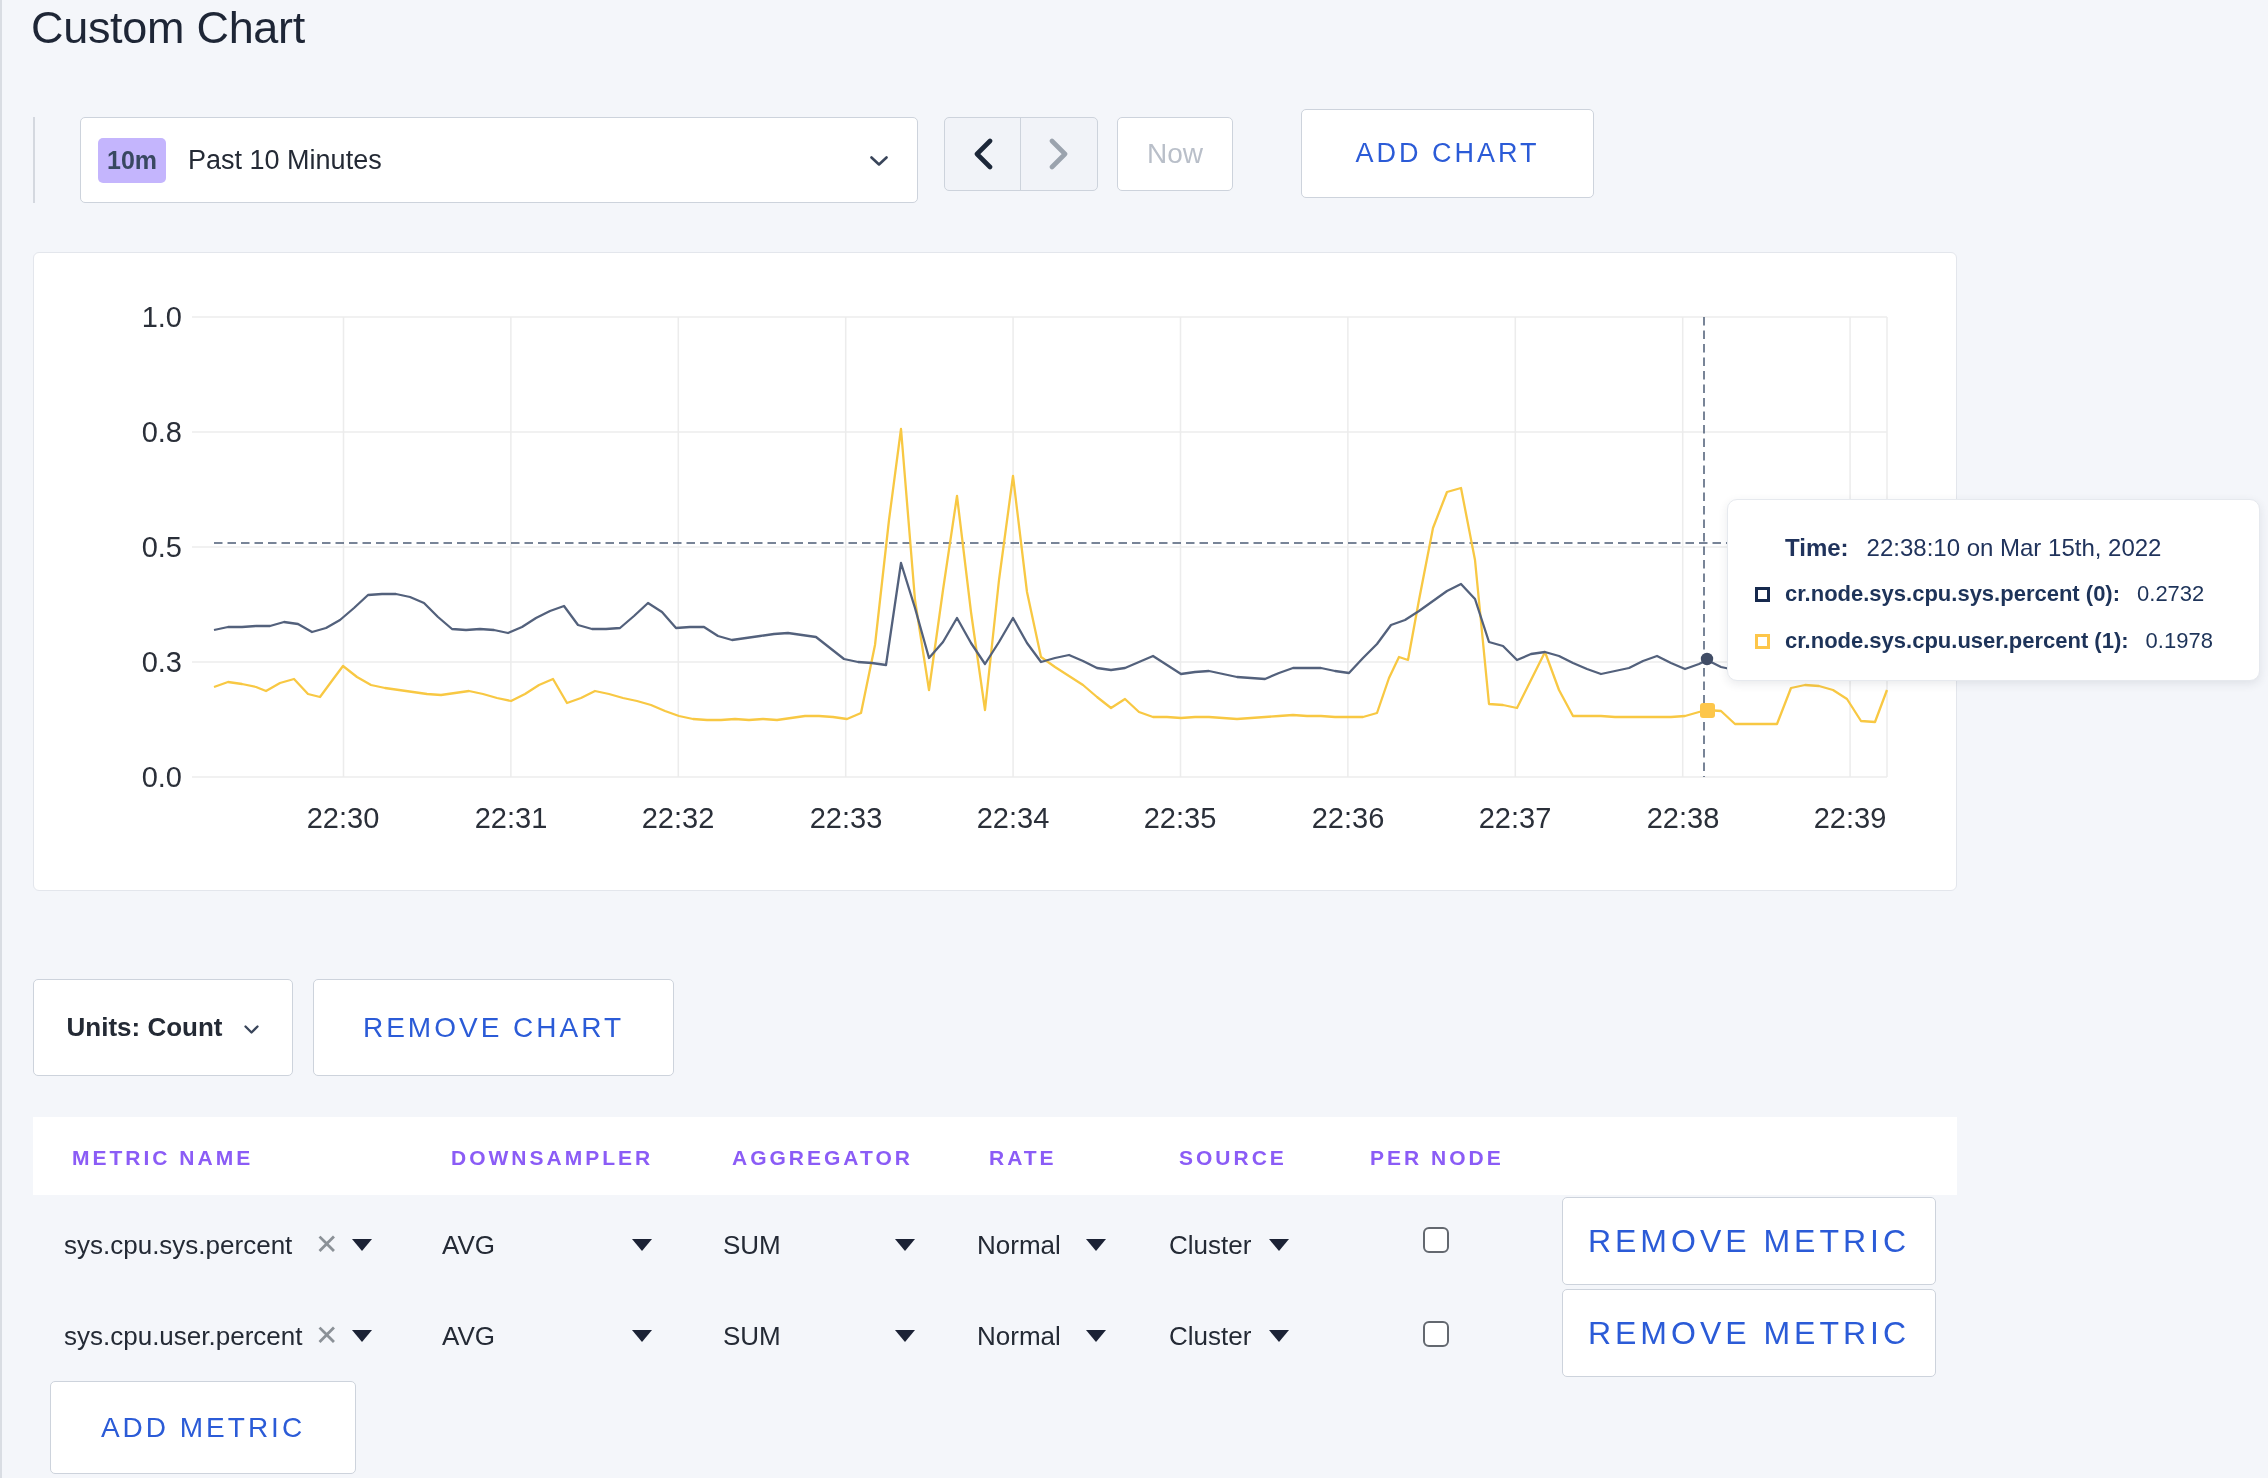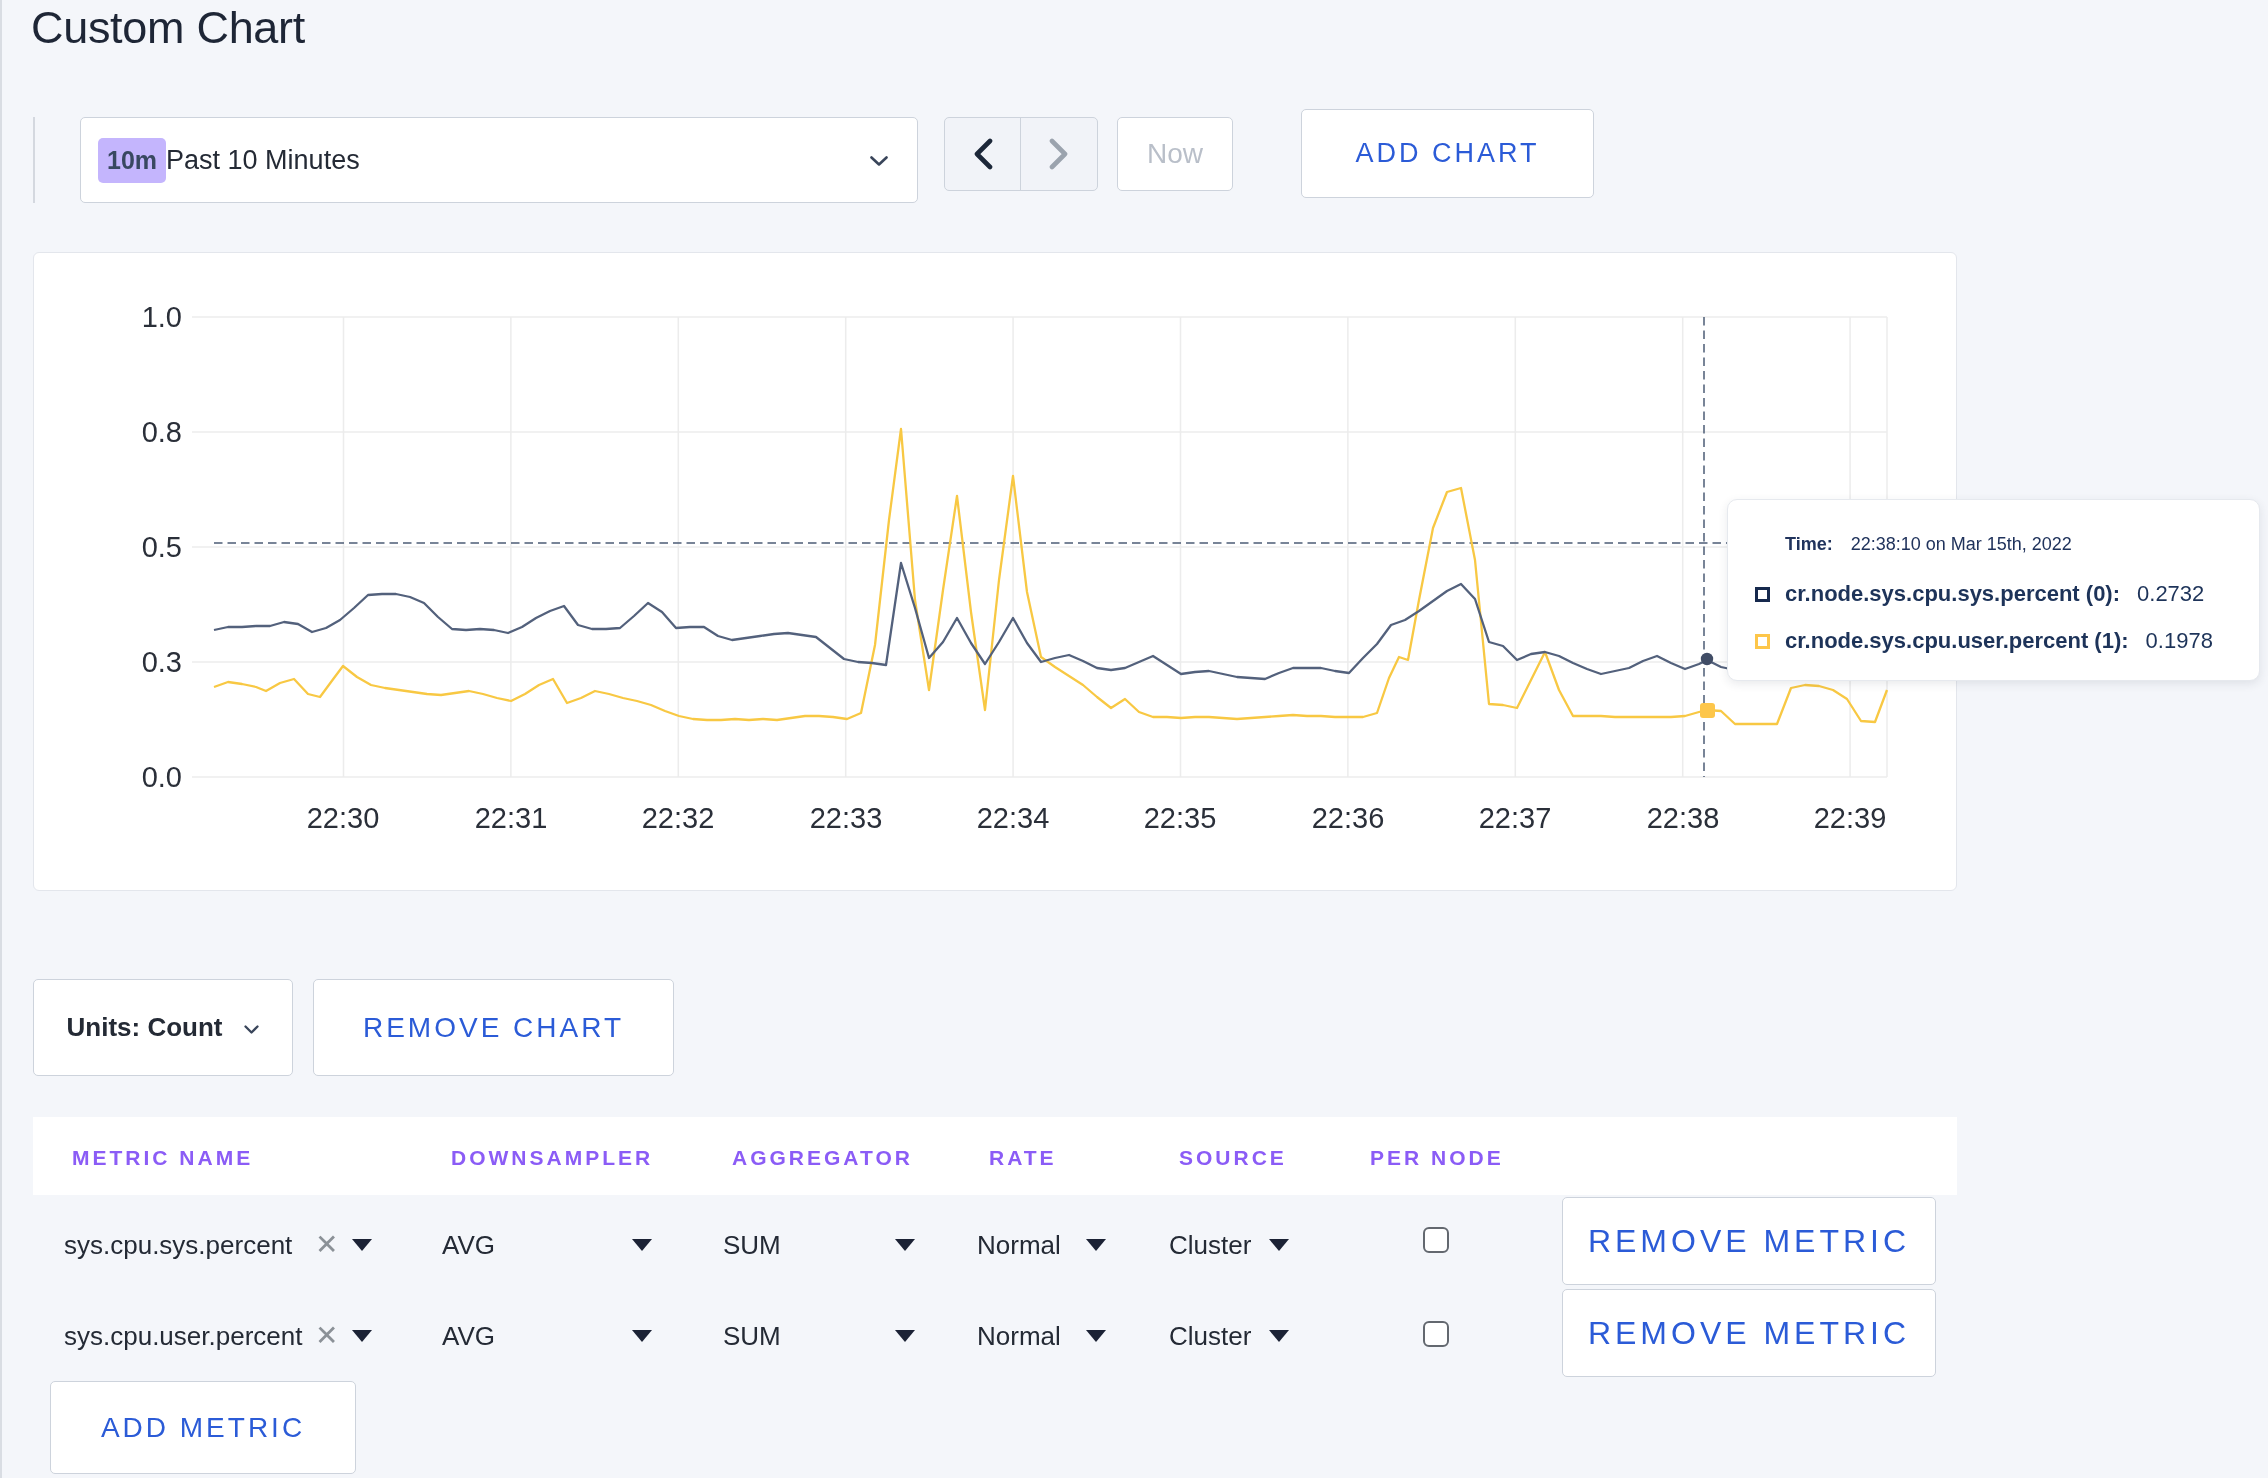--- a/index.html
+++ b/index.html
@@ -20,35 +20,35 @@
     display:flex; align-items:center; justify-content:center;
   }
   .blue { color:#2b5bd7; letter-spacing:3px; font-weight:500; }
   
   .divider { position:absolute; left:31px; top:117px; width:2px; height:86px; background:#d4d8df; }
   .timesel { left:78px; top:117px; width:838px; height:86px; justify-content:flex-start; }
   .badge10m {
     background:#c4b5fd; color:#394861; border-radius:5px; font-weight:bold; font-size:25px;
     padding:8px 9px; margin-left:17px;
   }
-  .timesel .lab { font-size:27px; color:#242a35; }
+  .timesel .lab { font-size:27px; color:#242a35; margin-left:22px; }
   .arrowgrp { left:942px; top:117px; width:154px; height:74px; background:#f1f3f8; }
   .arrowgrp .half { width:77px; height:100%; display:flex; align-items:center; justify-content:center; }
   .arrowgrp .half:first-child { border-right:1px solid #cdd3dc; }
   .nowbtn { left:1115px; top:117px; width:116px; height:74px; color:#b9bfc9; font-size:28px; }
   .addchart { left:1299px; top:109px; width:293px; height:89px; font-size:27px; }
   
   .card { position:absolute; left:31px; top:252px; width:1924px; height:639px; background:#fff; border:1px solid #e3e6ec; border-radius:6px; }
   svg.chart { position:absolute; left:0; top:0; }
   .tooltip {
     position:absolute; left:1725px; top:499px; width:533px; height:182px;
     background:#fff; border:1px solid #e6e9ee; border-radius:10px;
     box-shadow:0 3px 10px rgba(40,50,70,.10);
   }
-  .tt-title { position:absolute; left:57px; top:34px; font-size:18px; color:#20335c; }
+  .tt-title { position:absolute; left:57px; top:34px; font-size:24px; color:#20335c; }
   .tt-title b { font-weight:bold; margin-right:18px; }
   .tt-row { position:absolute; left:27px; font-size:22px; color:#1d3359; display:flex; align-items:center; }
   .sw { display:inline-block; width:15px; height:15px; border:3px solid #16294d; margin-right:15px; }
   .sw.y { border-color:#fdc64a; }
   .tt-row b { font-weight:bold; }
   .tt-row .val { font-weight:normal; margin-left:17px; }
   
   .unitsbtn { left:31px; top:979px; width:260px; height:97px; font-size:26px; font-weight:bold; color:#242a35; }
   .removechart { left:311px; top:979px; width:361px; height:97px; font-size:28px; }
   

